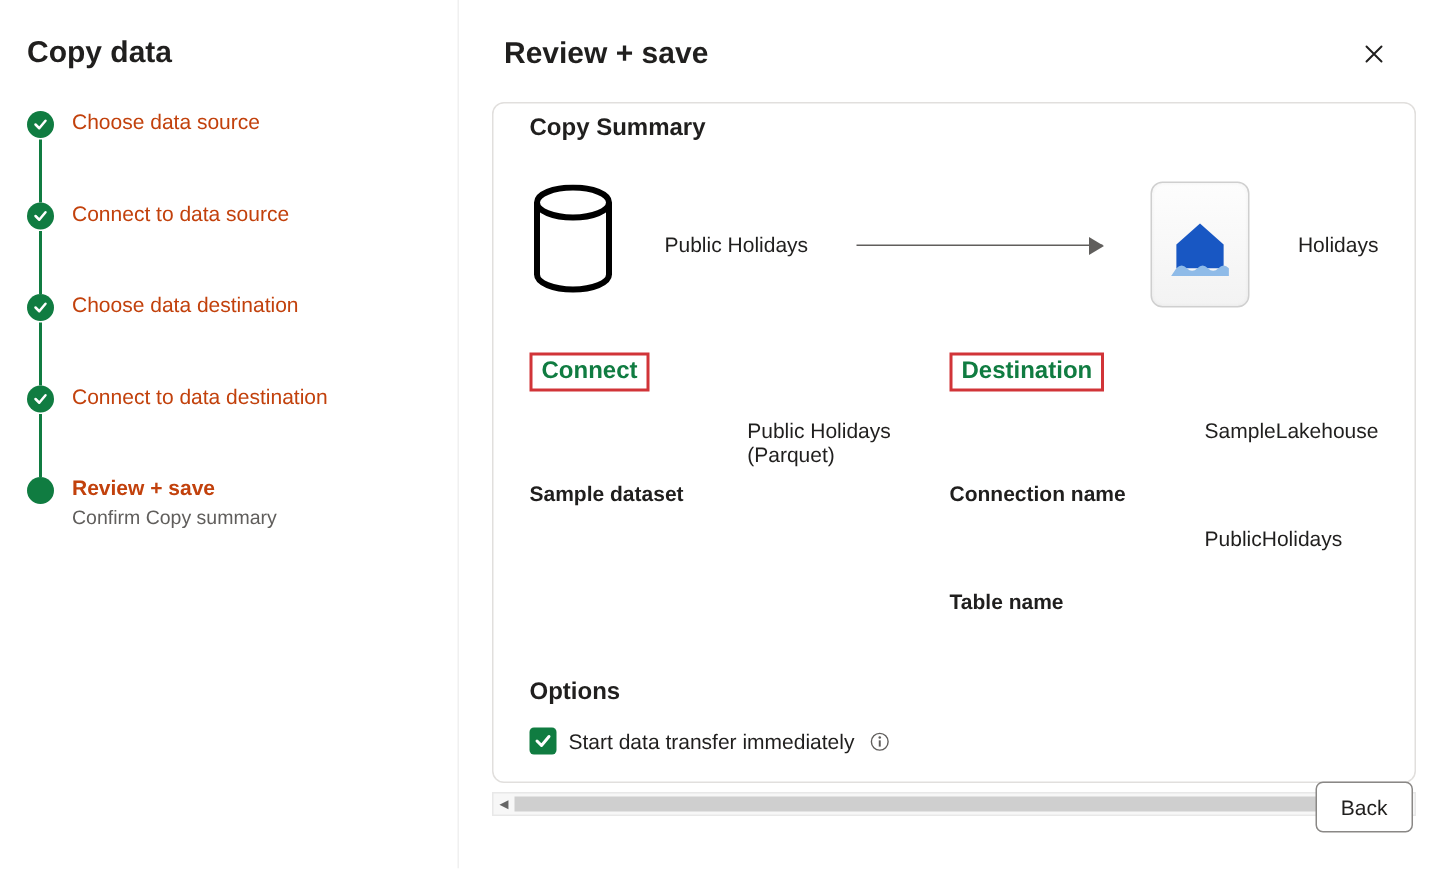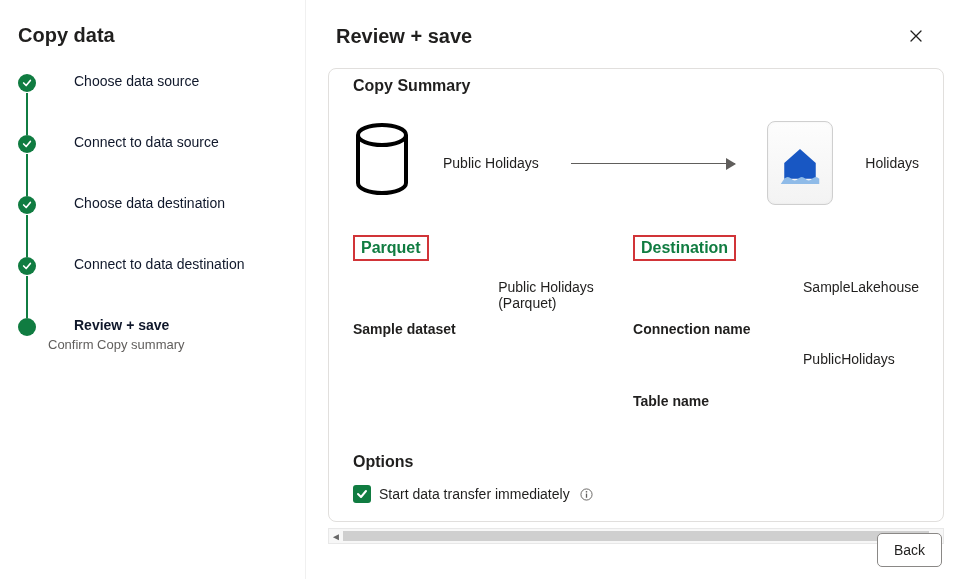--- a/index.html
+++ b/index.html
@@ -46,21 +46,21 @@
   .step-bullet {
     width: 18px; height: 18px; border-radius: 50%;
     background: #107c41;
     display: flex; align-items: center; justify-content: center;
     flex-shrink: 0;
     margin-top: 1px;
   }
   .step-bullet.current { background: #107c41; }
   .step-bullet svg { width: 10px; height: 10px; }
   .step-texts { display: flex; flex-direction: column; }
-  .step-label { color: #0f172a; margin-left: 26px; }
+  .step-label { color: #c2410c; }
   .step-sub { color: #605e5c; font-size: 13px; margin-top: 4px; }
 
   
   .main {
     flex: 1;
     position: relative;
     display: flex;
     flex-direction: column;
     padding: 0;
   }
@@ -164,21 +164,21 @@
     position:absolute; top:0; bottom:0; width:14px;
     display:flex;align-items:center;justify-content:center;
     color:#666; font-size:10px;
   }
   .scrollbar-area .arrow-left{left:0;}
   .scrollbar-area .arrow-right{right:0;}
 
   .footer {
     position: absolute;
     right: 18px;
-    bottom: 12px;
+    bottom: 24px;
     display: flex;
     gap: 10px;
     align-items: center;
   }
   .btn {
     height: 34px;
     padding: 0 16px;
     border-radius: 5px;
     font-size: 14px;
     display: flex; align-items: center; justify-content: center;
@@ -292,21 +292,21 @@
         <svg viewBox="0 0 48 48">
           <path d="M6 24 L24 8 L42 24 V42 H6 Z" fill="#1857c3"></path>
           <path d="M6 42 Q10 38 14 42 T22 42 T30 42 T38 42 T46 42 V48 H2 Z" fill="#8fbbe8"></path>
         </svg>
       </span>
       <span class="flow-label">Holidays</span>
     </div>
 
     <div class="details">
       <div class="details-col">
-        <div class="col-heading">Parquet</div>
+        <div class="col-heading">Connect</div>
         <div class="kv-row">
           <div class="kv-key light">Sample dataset</div>
           <div class="kv-val">Public Holidays (Parquet)</div>
         </div>
       </div>
       <div class="details-col">
         <div class="col-heading">Destination</div>
         <div class="kv-row">
           <div class="kv-key light">Connection name</div>
           <div class="kv-val">SampleLakehouse</div>

